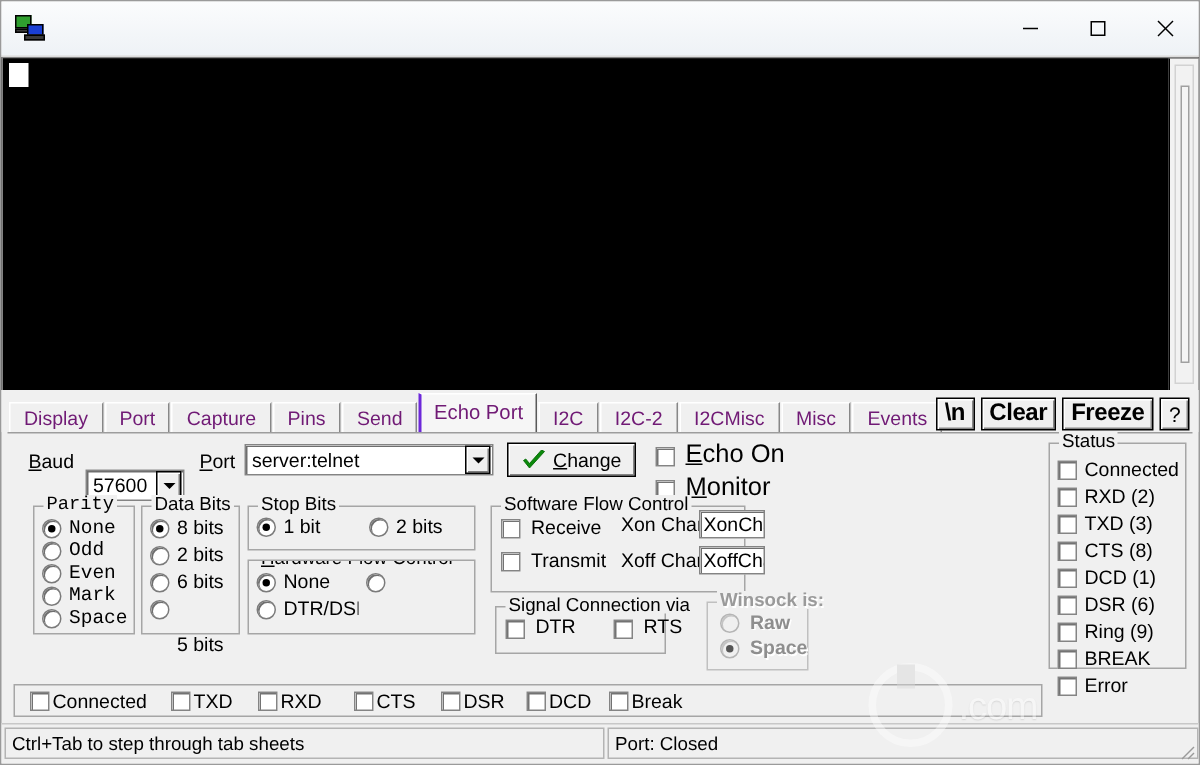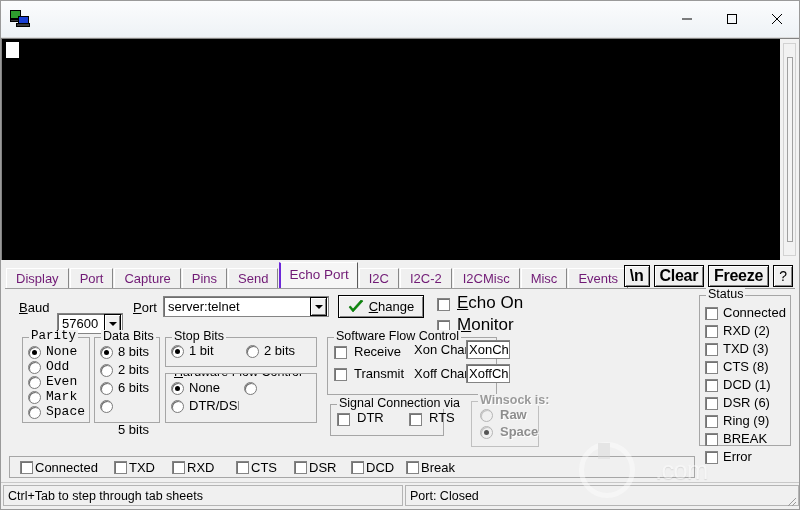--- a/index.html
+++ b/index.html
@@ -246,21 +246,21 @@
     text-shadow:0 1px 1px rgba(120,120,120,.5);
   }
   .wm-circle{
     width:46px;height:46px;border-radius:50%;
     border:5px solid #ffffff;margin-right:4px;
     position:relative;flex:0 0 46px;
   }
   .wm-circle::after{
     content:"";position:absolute;left:14px;top:-4px;width:12px;height:16px;background:#d8d8d8;
   }
-  .wm-dom{font-size:26px;font-weight:normal;margin-left:16px;}
+  .wm-dom{font-size:26px;font-weight:normal;margin-left:0;}
 </style>
 </head>
 <body>
 
 <div class="window">
 
   <div class="titlebar">
     <div class="app-icon">
       <div class="m1"></div>
         <div class="m1b"></div>

